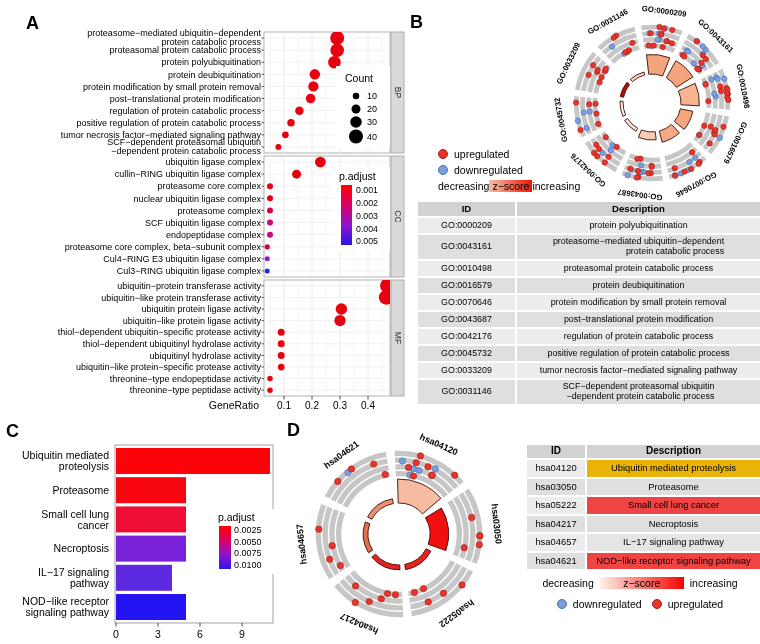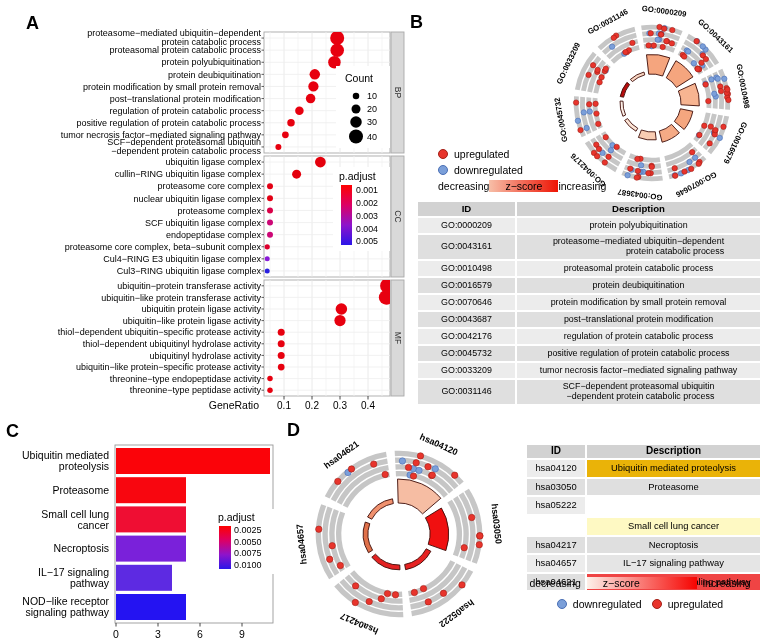--- a/index.html
+++ b/index.html
@@ -5,21 +5,21 @@
   html,body{margin:0;padding:0;background:#fff}
   .figure{position:relative;width:760px;height:644px;background:#fff;
           font-family:"Liberation Sans",sans-serif;color:#000;overflow:hidden}
   .abs{position:absolute}
   svg{overflow:visible;display:block}
   .panel-label{position:absolute;font-weight:bold;font-size:18px;line-height:1}
   .legend-col{display:flex;flex-direction:column;gap:4px}
   .legend-row{display:flex;align-items:center;gap:6px;font-size:10.5px}
   .dot{width:8px;height:8px;border-radius:50%;display:inline-block;flex:0 0 auto}
   .zscore-line{display:flex;align-items:center;font-size:10.5px;white-space:nowrap}
-  .zchip{display:inline-block;text-align:left;padding:0 16px}
+  .zchip{display:inline-block;text-align:center;padding:0 3px}
   .gtable{display:grid;gap:2px;background:#fff}
   .gcell{display:flex;align-items:center;justify-content:center;text-align:right;
          line-height:1.08;white-space:pre-line;padding:0 2px}
   .ghead{font-weight:bold}
   #table-b .gcell{font-size:8.9px}
   #table-b .ghead{font-size:9.6px}
   #table-d .gcell{font-size:9.4px}
   #table-d .ghead{font-size:10px}
   .center-row{display:flex;justify-content:center;align-items:center;gap:6px}
 </style>
@@ -647,21 +647,21 @@
     </svg>
 
   <div id="table-d" class="gtable abs" style="left:527px;top:445px;width:233px;grid-template-columns:58px 1fr">
       <div class="gcell ghead" style="background: rgb(210, 210, 210); height: 13px;">ID</div>
       <div class="gcell ghead" style="background: rgb(210, 210, 210); height: 13px;">Description</div>
       <div class="gcell" style="background: rgb(236, 236, 236); height: 16.5px;">hsa04120</div>
       <div class="gcell" style="background: #eab308; height: 16.5px;">Ubiquitin mediated proteolysis</div>
       <div class="gcell" style="background: rgb(223, 223, 223); height: 16.5px;">hsa03050</div>
       <div class="gcell" style="background: rgb(223, 223, 223); height: 16.5px;">Proteasome</div>
       <div class="gcell" style="background: rgb(236, 236, 236); height: 16.5px;">hsa05222</div>
-      <div class="gcell" style="background: #fef9c3; height: 16.5px; margin-top: 21px;">Small cell lung cancer</div>
+      <div class="gcell" style="background: #ef4444; height: 16.5px;">Small cell lung cancer</div>
       <div class="gcell" style="background: rgb(223, 223, 223); height: 16.5px;">hsa04217</div>
       <div class="gcell" style="background: rgb(223, 223, 223); height: 16.5px;">Necroptosis</div>
       <div class="gcell" style="background: rgb(236, 236, 236); height: 16.5px;">hsa04657</div>
       <div class="gcell" style="background: #e5e5e5; height: 16.5px;">IL−17 signaling pathway</div>
       <div class="gcell" style="background: rgb(223, 223, 223); height: 16.5px;">hsa04621</div>
       <div class="gcell" style="background: #ef4444; height: 16.5px;">NOD−like receptor signaling pathway</div>
     </div>
 
   <div class="abs center-row" style="left:520px;top:577px;width:240px">
     <span style="font-size:10.5px">decreasing</span>

